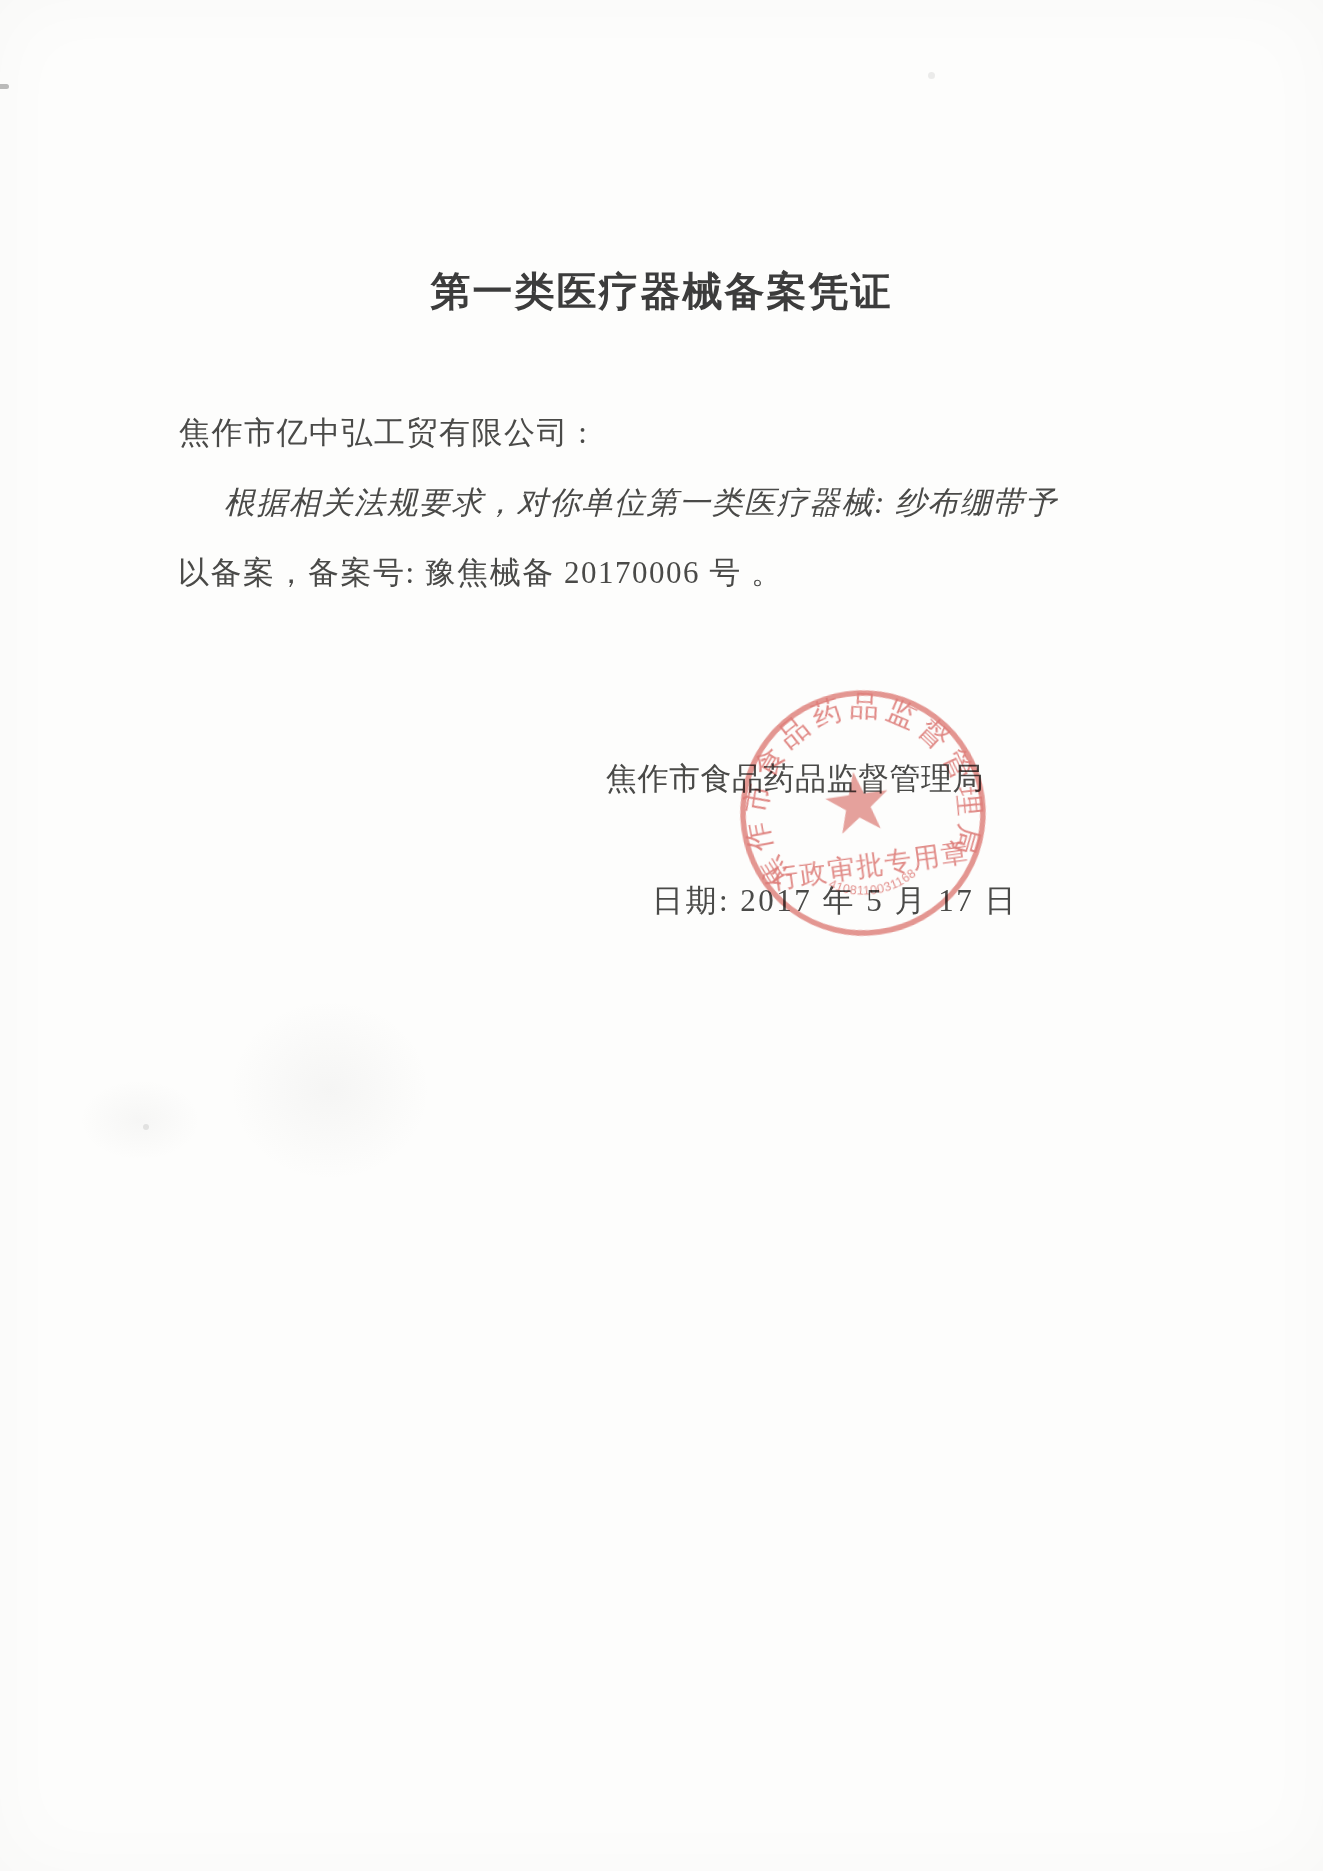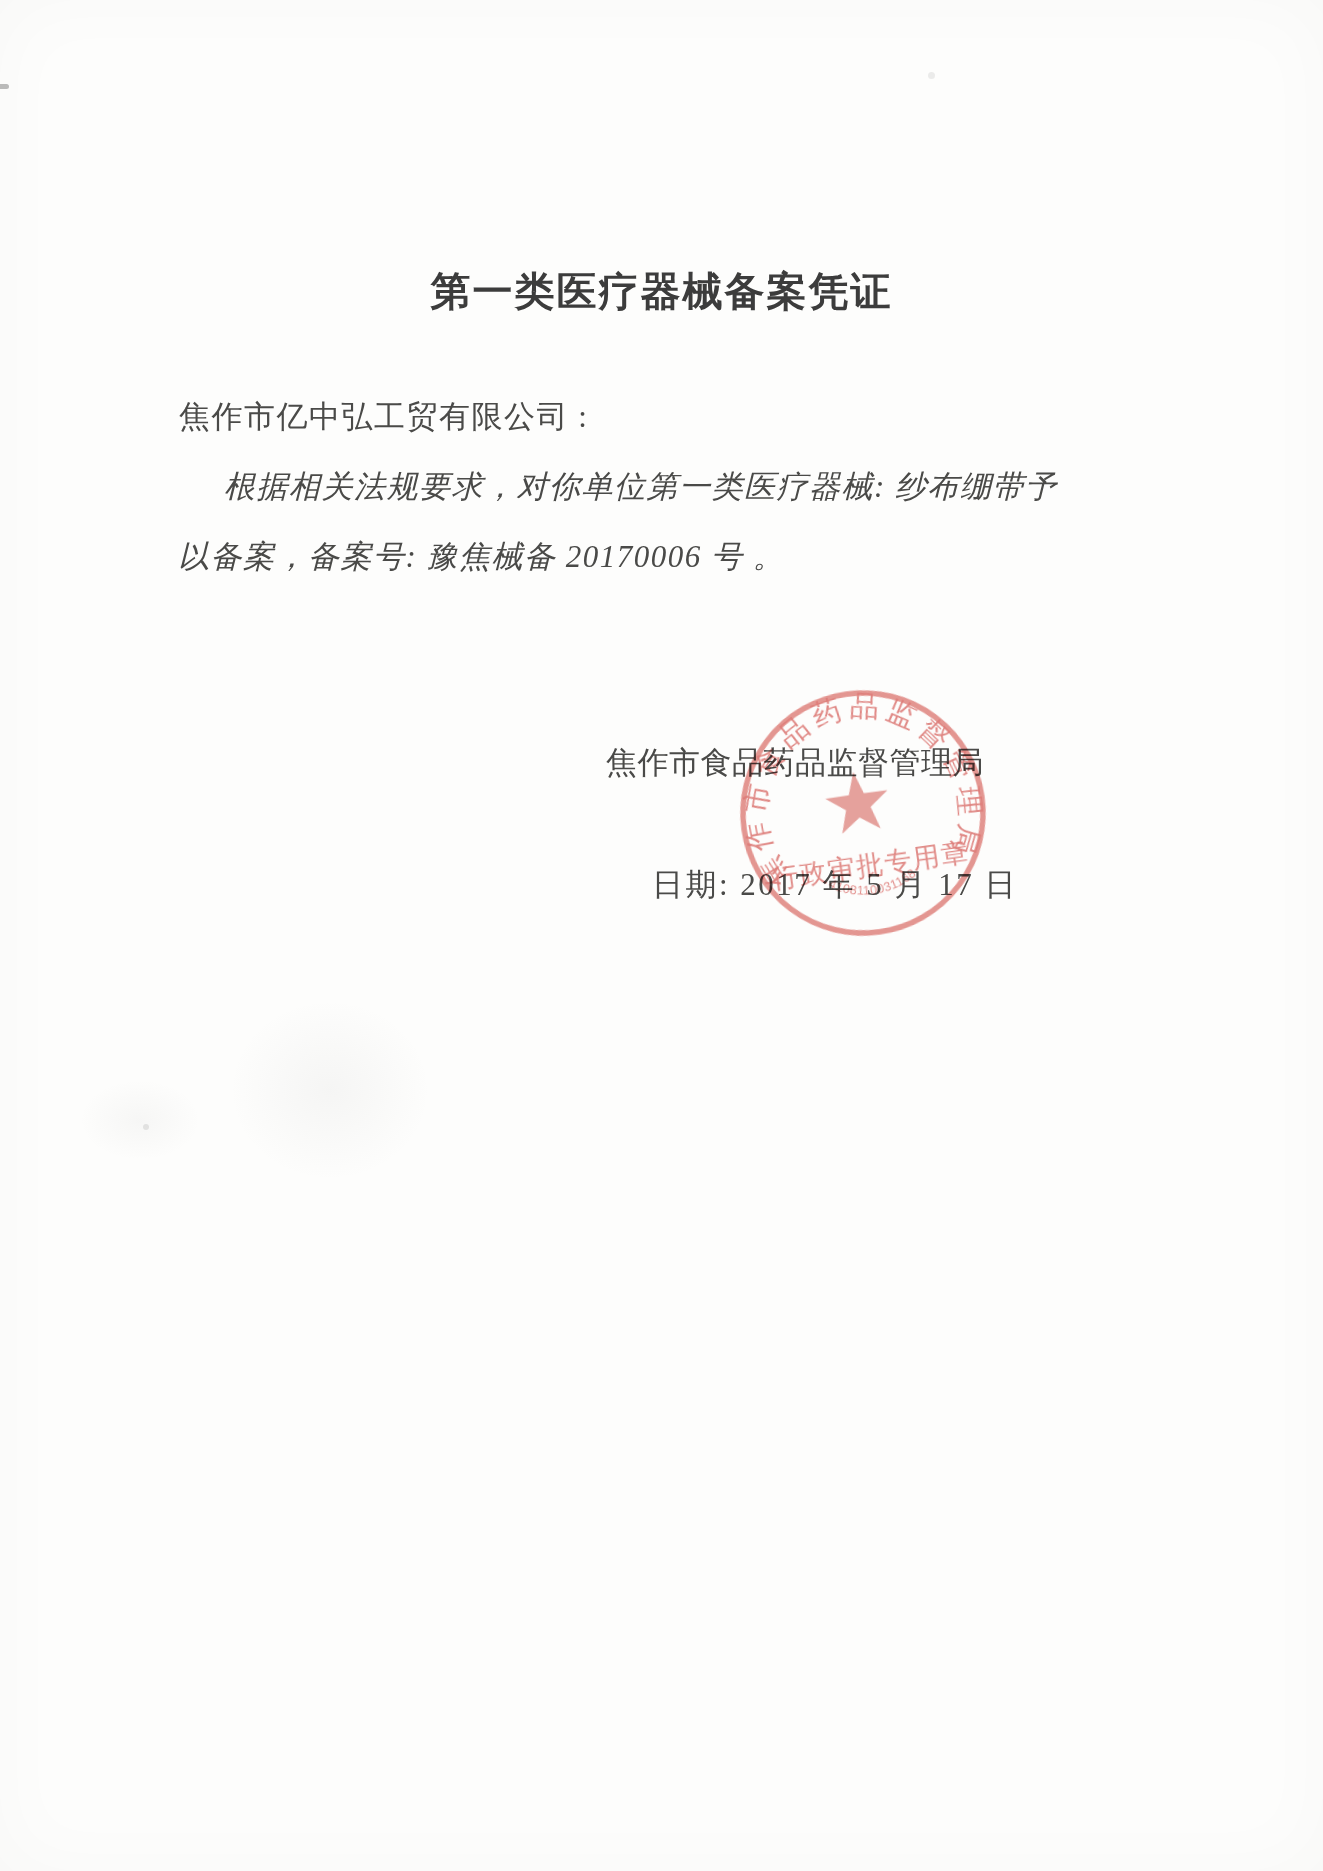--- a/index.html
+++ b/index.html
@@ -29,24 +29,25 @@
     font-size: 40px;
     letter-spacing: 2px;
     color: #3c3c3c;
   }
   .text-line {
     position: absolute;
     font-size: 31px;
     letter-spacing: 1.5px;
     color: #4a4a48;
     white-space: pre;
+    margin-top: 16px;
   }
   .recipient   { top: 396px; left: 179px; }
   .body-line-1 { top: 466px; left: 224px; font-style: italic; }
-  .body-line-2 { top: 536px; left: 178px; font-style: italic; }
+  .body-line-2 { top: 536px; left: 178px; }
   .issuer      { top: 742px; left: 606px; letter-spacing: 0.5px; }
   .date-line   { top: 864px; left: 652px; letter-spacing: 2.5px; }
   .seal {
     position: absolute;
     left: 713px;
     top: 663px;
     width: 300px;
     height: 300px;
     transform: rotate(-8deg);
     mix-blend-mode: multiply;

